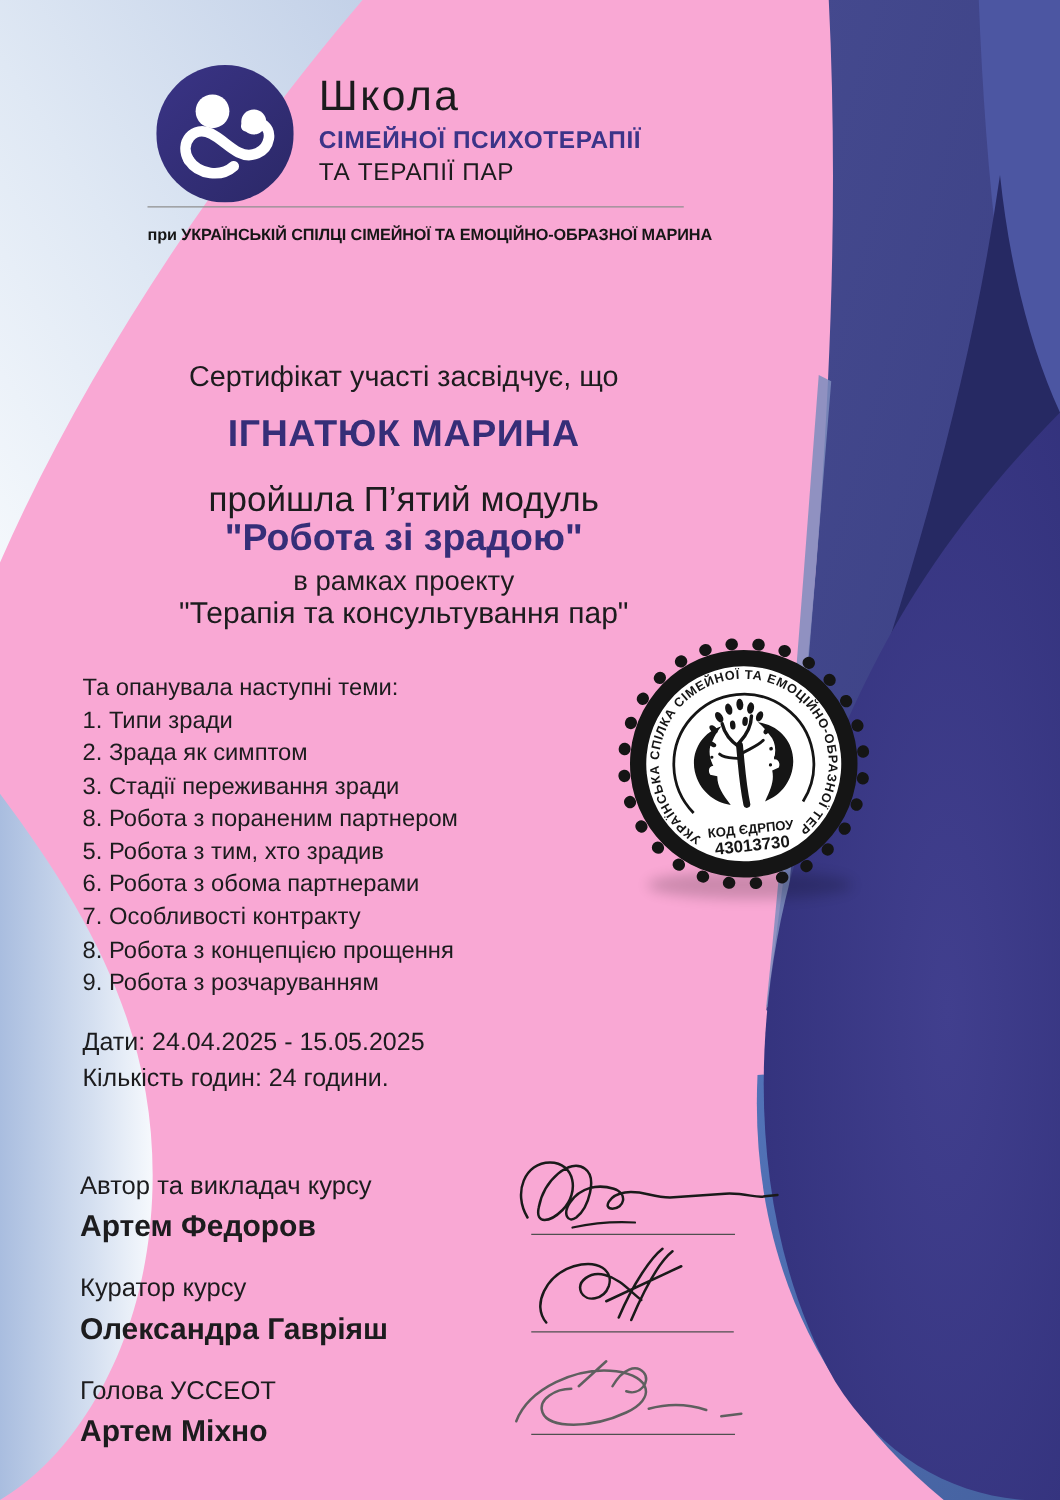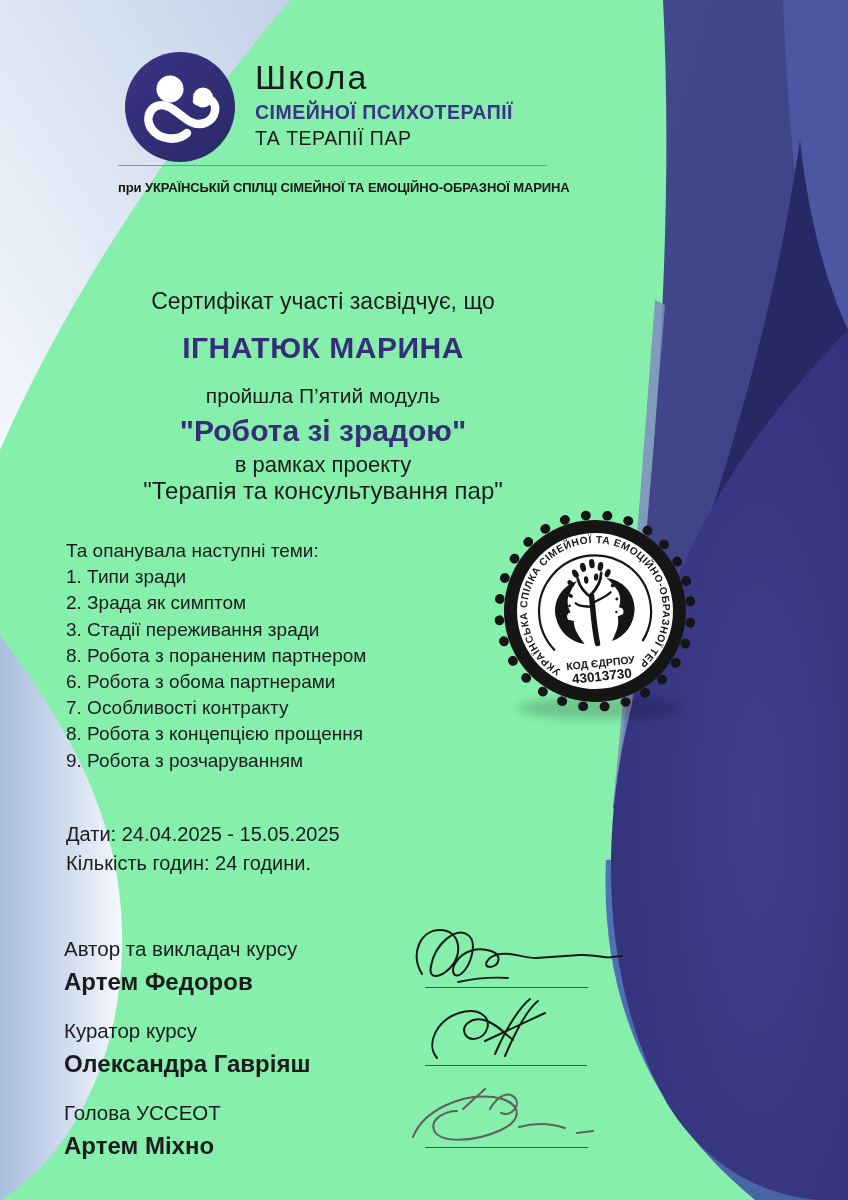--- a/index.html
+++ b/index.html
@@ -1,35 +1,35 @@
 <!DOCTYPE html>
 <html><head>
 <meta charset="utf-8">
 <style>
   html,body{margin:0;padding:0;background:#e8e8e8;}
   .page{
-    position:relative;width:848px;height:1200px;background:#86efac;
+    position:relative;width:848px;height:1200px;background:#f9a8d4;
     overflow:hidden;font-family:"Liberation Sans",sans-serif;color:#1c1c1e;
     margin:0 auto;
   }
   .abs{position:absolute;}
   svg{display:block;}
   
   .title-block{left:255px;top:60px;line-height:1;}
   .title-main{font-size:34px;font-weight:300;letter-spacing:2px;color:#1b1b1d;}
   .title-sub1{font-size:19.5px;font-weight:bold;letter-spacing:.5px;color:#3b3488;margin-top:9px;}
   .title-sub2{font-size:19.5px;font-weight:normal;letter-spacing:.5px;color:#1b1b1d;margin-top:6px;}
   .divider{left:118px;top:165px;width:429px;height:1px;background:#8f8f8f;}
   .affiliation{left:118px;top:180px;width:470px;font-size:13px;font-weight:600;
     letter-spacing:-.1px;color:#161616;}
   
   .ctr{left:20px;width:606px;text-align:center;}
   .intro{top:288px;font-size:23px;}
   .recipient{top:331px;font-size:30px;font-weight:bold;letter-spacing:.5px;color:#362e78;}
-  .module-line{top:384px;font-size:21px;}
+  .module-line{top:384px;font-size:28px;}
   .module-title{top:414px;font-size:30px;font-weight:bold;color:#362e78;}
   .project-prefix{top:452px;font-size:22px;}
   .project-title{top:477px;font-size:24px;}
   
   .topics{left:66px;top:538px;font-size:19px;line-height:26.2px;}
   .topics-heading{font-weight:normal;}
   .topics ol{list-style:none;margin:0;padding:0;}
   
   .dates{left:66px;top:820px;font-size:20px;line-height:29px;}
   
@@ -114,20 +114,21 @@
   <div class="abs ctr project-prefix">в рамках проекту</div>
   <div class="abs ctr project-title">"Терапія та консультування пар"</div>
 
   <div class="abs topics">
     <div class="topics-heading">Та опанувала наступні теми:</div>
     <ol>
       <li>1. Типи зради</li>
       <li>2. Зрада як симптом</li>
       <li>3. Стадії переживання зради</li>
       <li>8. Робота з пораненим партнером</li>
+      <li>5. Робота з тим, хто зрадив</li>
       <li>6. Робота з обома партнерами</li>
       <li>7. Особливості контракту</li>
       <li>8. Робота з концепцією прощення</li>
       <li>9. Робота з розчаруванням</li>
     </ol>
   </div>
 
   <div class="abs dates">
     <div>Дати: 24.04.2025 - 15.05.2025</div>
     <div>Кількість годин: 24 години.</div>

